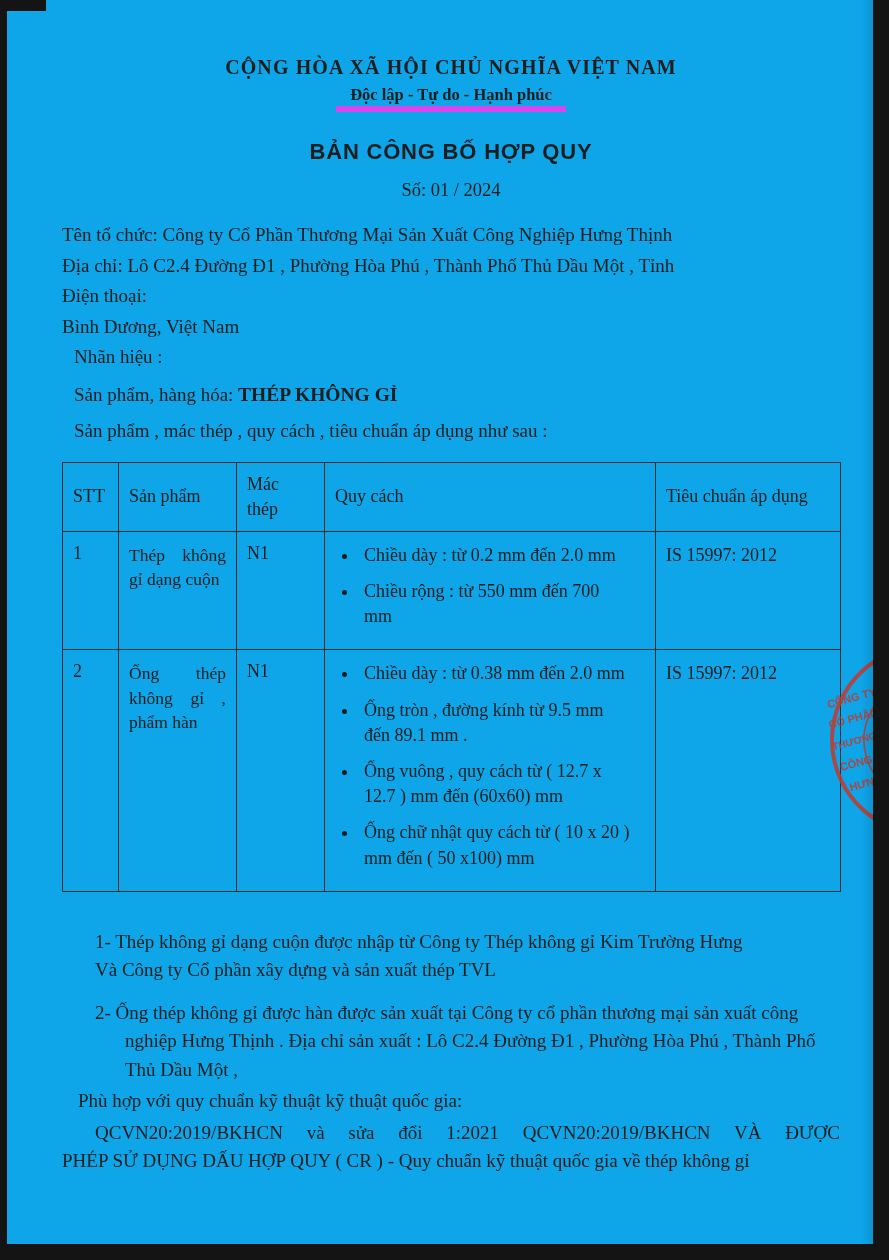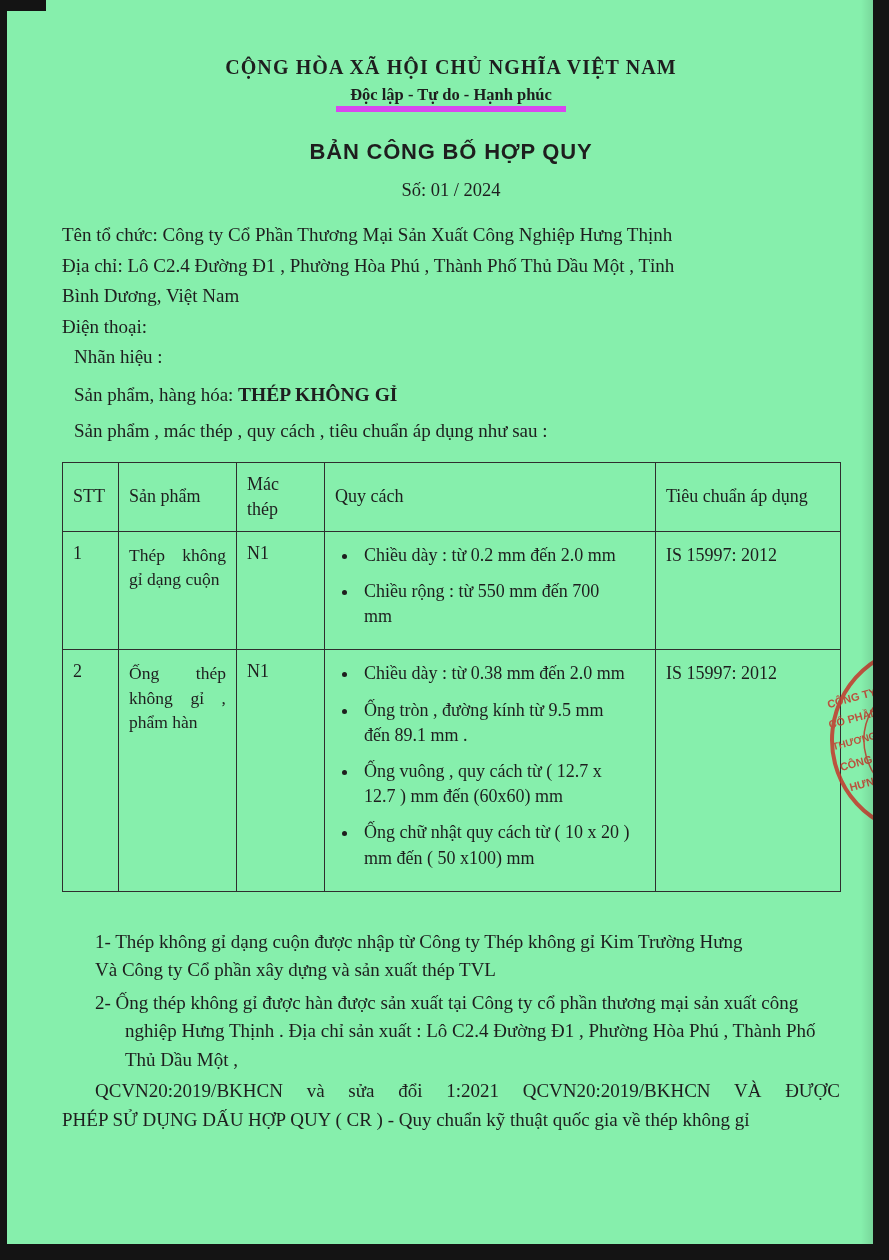--- a/index.html
+++ b/index.html
@@ -1,20 +1,20 @@
 <!DOCTYPE html>
 <html><head>
 <meta charset="utf-8">
 <style>
   * { margin:0; padding:0; box-sizing:border-box; }
   html,body { background:#e9e9e9; }
   body { font-family:"Liberation Serif","DejaVu Serif",serif; }
   .page {
     position:relative; width:889px; height:1260px; margin:0 auto;
-    background:#86efac; overflow:hidden; color:#1e1e1e;
+    background:#0ea5e9; overflow:hidden; color:#1e1e1e;
   }
   
   .edge { position:absolute; background:#141414; z-index:6; }
   .edge-left   { left:0; top:0; width:7px; height:100%; }
   .edge-right  { right:0; top:0; width:16px; height:100%; }
   .edge-bottom { left:0; bottom:0; width:100%; height:16px; }
   .edge-topleft{ left:0; top:0; width:46px; height:11px; }
   .edge-shadow { position:absolute; right:16px; top:0; width:12px; height:100%;
                  background:linear-gradient(to right, rgba(0,0,0,0), rgba(0,0,0,0.10)); z-index:5; }
 
@@ -45,21 +45,21 @@
   .col-qc    { width:331px; }
   .col-tc    { width:185px; }
   td.stt, th.stt, td.mt { }
   td.sp { text-align:justify; font-size:17.5px; padding-top:11px; }
   td.tc { padding-top:11px; }
   ul.specs { margin:2px 0 0 24px; width:272px; }
   ul.specs li { margin-bottom:11px; padding-left:5px; }
 
   .notes { margin-top:36px; font-size:19px; line-height:1.5; }
   .notes .n1 { padding-left:33px; }
-  .notes .n2 { padding-left:63px; text-indent:-30px; margin-top:4px; }
+  .notes .n2 { padding-left:63px; text-indent:-30px; margin-top:14px; }
   .notes .flush { padding-left:16px; margin-top:3px; }
   .reg1 { padding-left:33px; text-align:justify; text-align-last:justify; margin-top:3px; }
   .reg2 { text-align:left; }
 
   
   .stamp { position:absolute; left:826px; top:640px; width:200px; height:200px;
            opacity:.86; z-index:4; }
   .stamp text { font-family:"Liberation Sans","DejaVu Sans",sans-serif; font-weight:bold; }
 </style>
 </head>
@@ -75,22 +75,22 @@
       <span>Độc lập - Tự do - Hạnh phúc</span>
     </div>
 
     <div class="center doc-title">BẢN CÔNG BỐ HỢP QUY</div>
 
     <div class="center doc-number">Số: 01 / 2024</div>
 
     <div class="info">
       <p>Tên tổ chức: Công ty Cổ Phần Thương Mại Sản Xuất Công Nghiệp Hưng Thịnh</p>
       <p>Địa chỉ: Lô C2.4 Đường Đ1 , Phường Hòa Phú , Thành Phố Thủ Dầu Một , Tỉnh</p>
+      <p>Điện thoại:</p>
       <p>Bình Dương, Việt Nam</p>
-      <p>Điện thoại:</p>
       <p class="indented">Nhãn hiệu :</p>
       <p class="indented gap product">
         <span>Sản phẩm, hàng hóa: </span><b>THÉP KHÔNG GỈ</b>
       </p>
       <p class="indented gap">Sản phẩm , mác thép , quy cách , tiêu chuẩn áp dụng như sau :</p>
     </div>
 
     <table>
       <colgroup>
         <col class="col-stt">
@@ -135,20 +135,21 @@
           </td>
           <td class="tc">IS 15997: 2012</td>
         </tr>
       </tbody>
     </table>
 
     <div class="notes">
       <p class="n1">1-  Thép không gỉ dạng cuộn được nhập từ Công ty Thép không gỉ Kim Trường Hưng</p>
       <p class="n1">Và Công ty Cổ phần xây dựng và sản xuất thép TVL</p>
       <p class="n2">2-  Ống thép không gỉ được hàn được sản xuất tại Công ty cổ phần thương mại sản xuất công nghiệp Hưng Thịnh . Địa chỉ sản xuất : Lô C2.4 Đường Đ1 , Phường Hòa Phú , Thành Phố Thủ Dầu Một ,</p>
+      <p class="flush">Phù hợp với quy chuẩn kỹ thuật kỹ thuật quốc gia:</p>
       <p class="reg1">QCVN20:2019/BKHCN và sửa đổi 1:2021 QCVN20:2019/BKHCN VÀ ĐƯỢC</p>
       <p class="reg2">PHÉP SỬ DỤNG DẤU HỢP QUY ( CR ) -  Quy chuẩn kỹ thuật quốc gia về thép không gỉ</p>
     </div>
 
   </div>
 
   <div class="stamp">
     <svg viewBox="0 0 200 200" width="200" height="200">
       <g transform="rotate(-15 100 100)">
         <defs>

